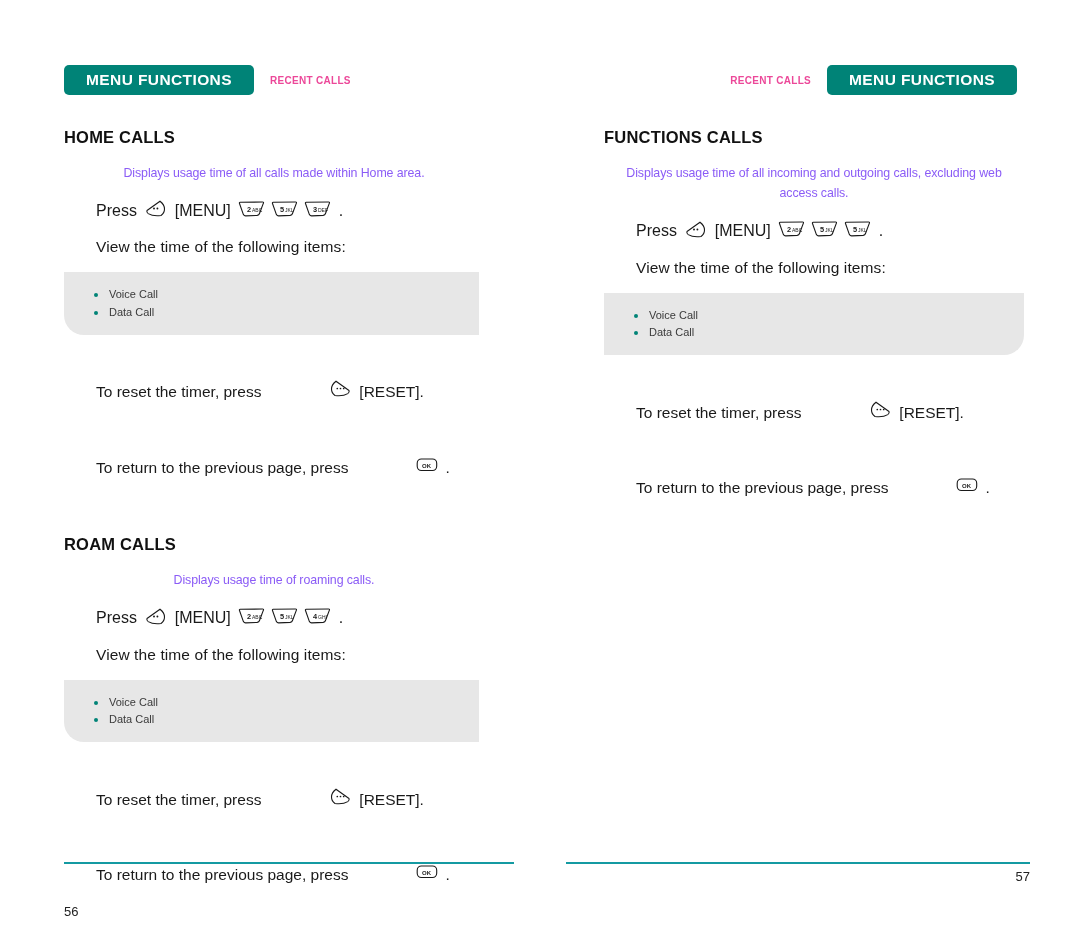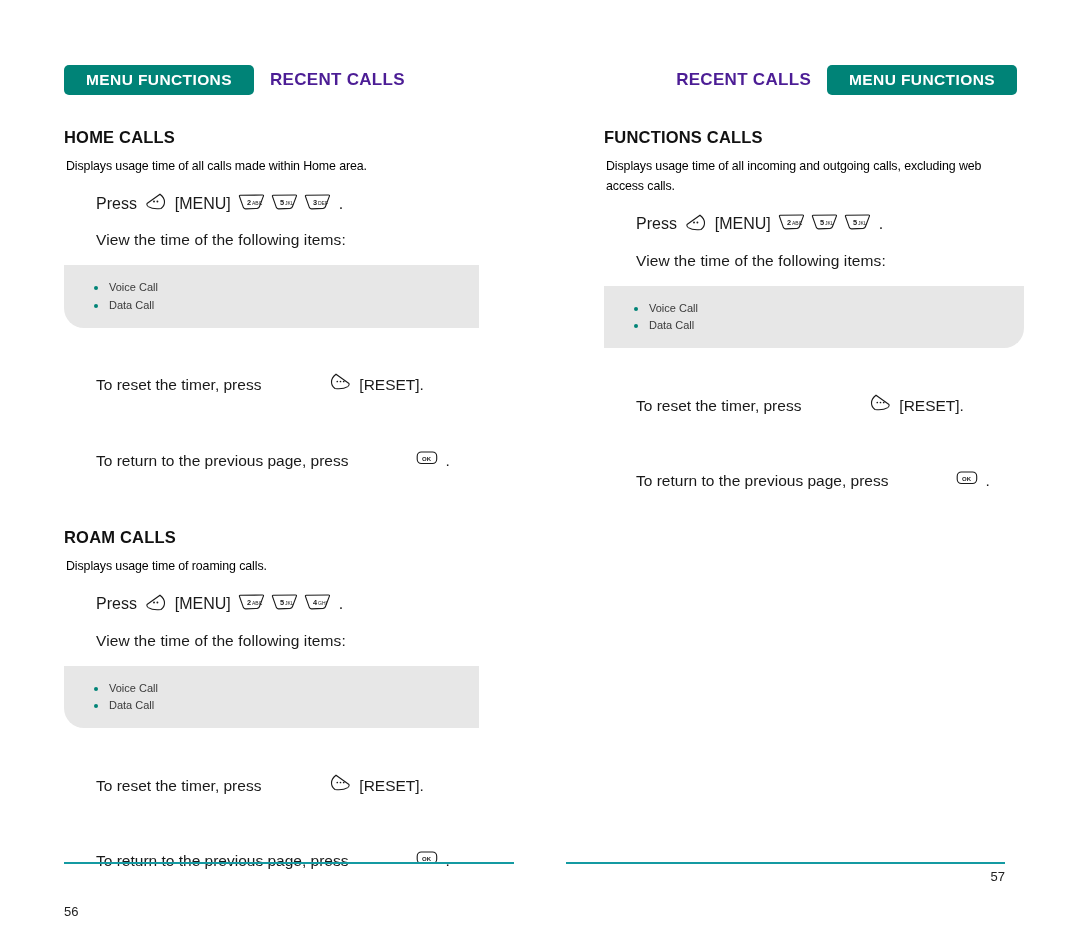--- a/index.html
+++ b/index.html
@@ -47,22 +47,22 @@
     font-size: 15.5px;
     font-weight: bold;
     letter-spacing: 0.4px;
     padding: 0 22px;
     height: 30px;
     line-height: 30px;
     border-radius: 5px;
     white-space: nowrap;
   }
   .tab-inactive {
-    color: #4c1d95;
-    font-size: 17px;
+    color: #ec4899;
+    font-size: 10px;
     font-weight: bold;
     letter-spacing: 0.3px;
     white-space: nowrap;
   }
 
   
   .col {
     position: absolute;
     top: 128px;
     width: 420px;
@@ -71,25 +71,26 @@
   .page.right .col { left: 60px; }
 
   h2.sec-title {
     margin: 0 0 9px 0;
     font-size: 16.5px;
     font-weight: bold;
     letter-spacing: 0.2px;
     color: #111;
   }
   .sec-desc {
-    margin: 2px;
+    margin: 16px;
     font-size: 12.4px;
-    color: #000000;
+    color: #8b5cf6;
     line-height: 1.65;
     letter-spacing: -0.1px;
+    text-align: center;
   }
 
   .step {
     margin: 16px 0 0 32px;
     font-size: 16px;
     color: #1a1a1a;
     display: flex;
     align-items: center;
     flex-wrap: wrap;
     gap: 0;
@@ -150,21 +151,21 @@
     white-space: pre;
   }
 
   
   .footer {
     position: absolute;
     bottom: 40px;
     height: 30px;
   }
   .page.left  .footer { left: 64px;  right: 22px; }
-  .page.right .footer { left: 22px;  right: 75px; }
+  .page.right .footer { left: 22px;  right: 50px; }
   .footer .rule {
     height: 2px;
     background: #149aa2;
     width: 100%;
   }
   .footer .pageno {
     margin-top: 5px;
     font-size: 13px;
     color: #222;
   }

